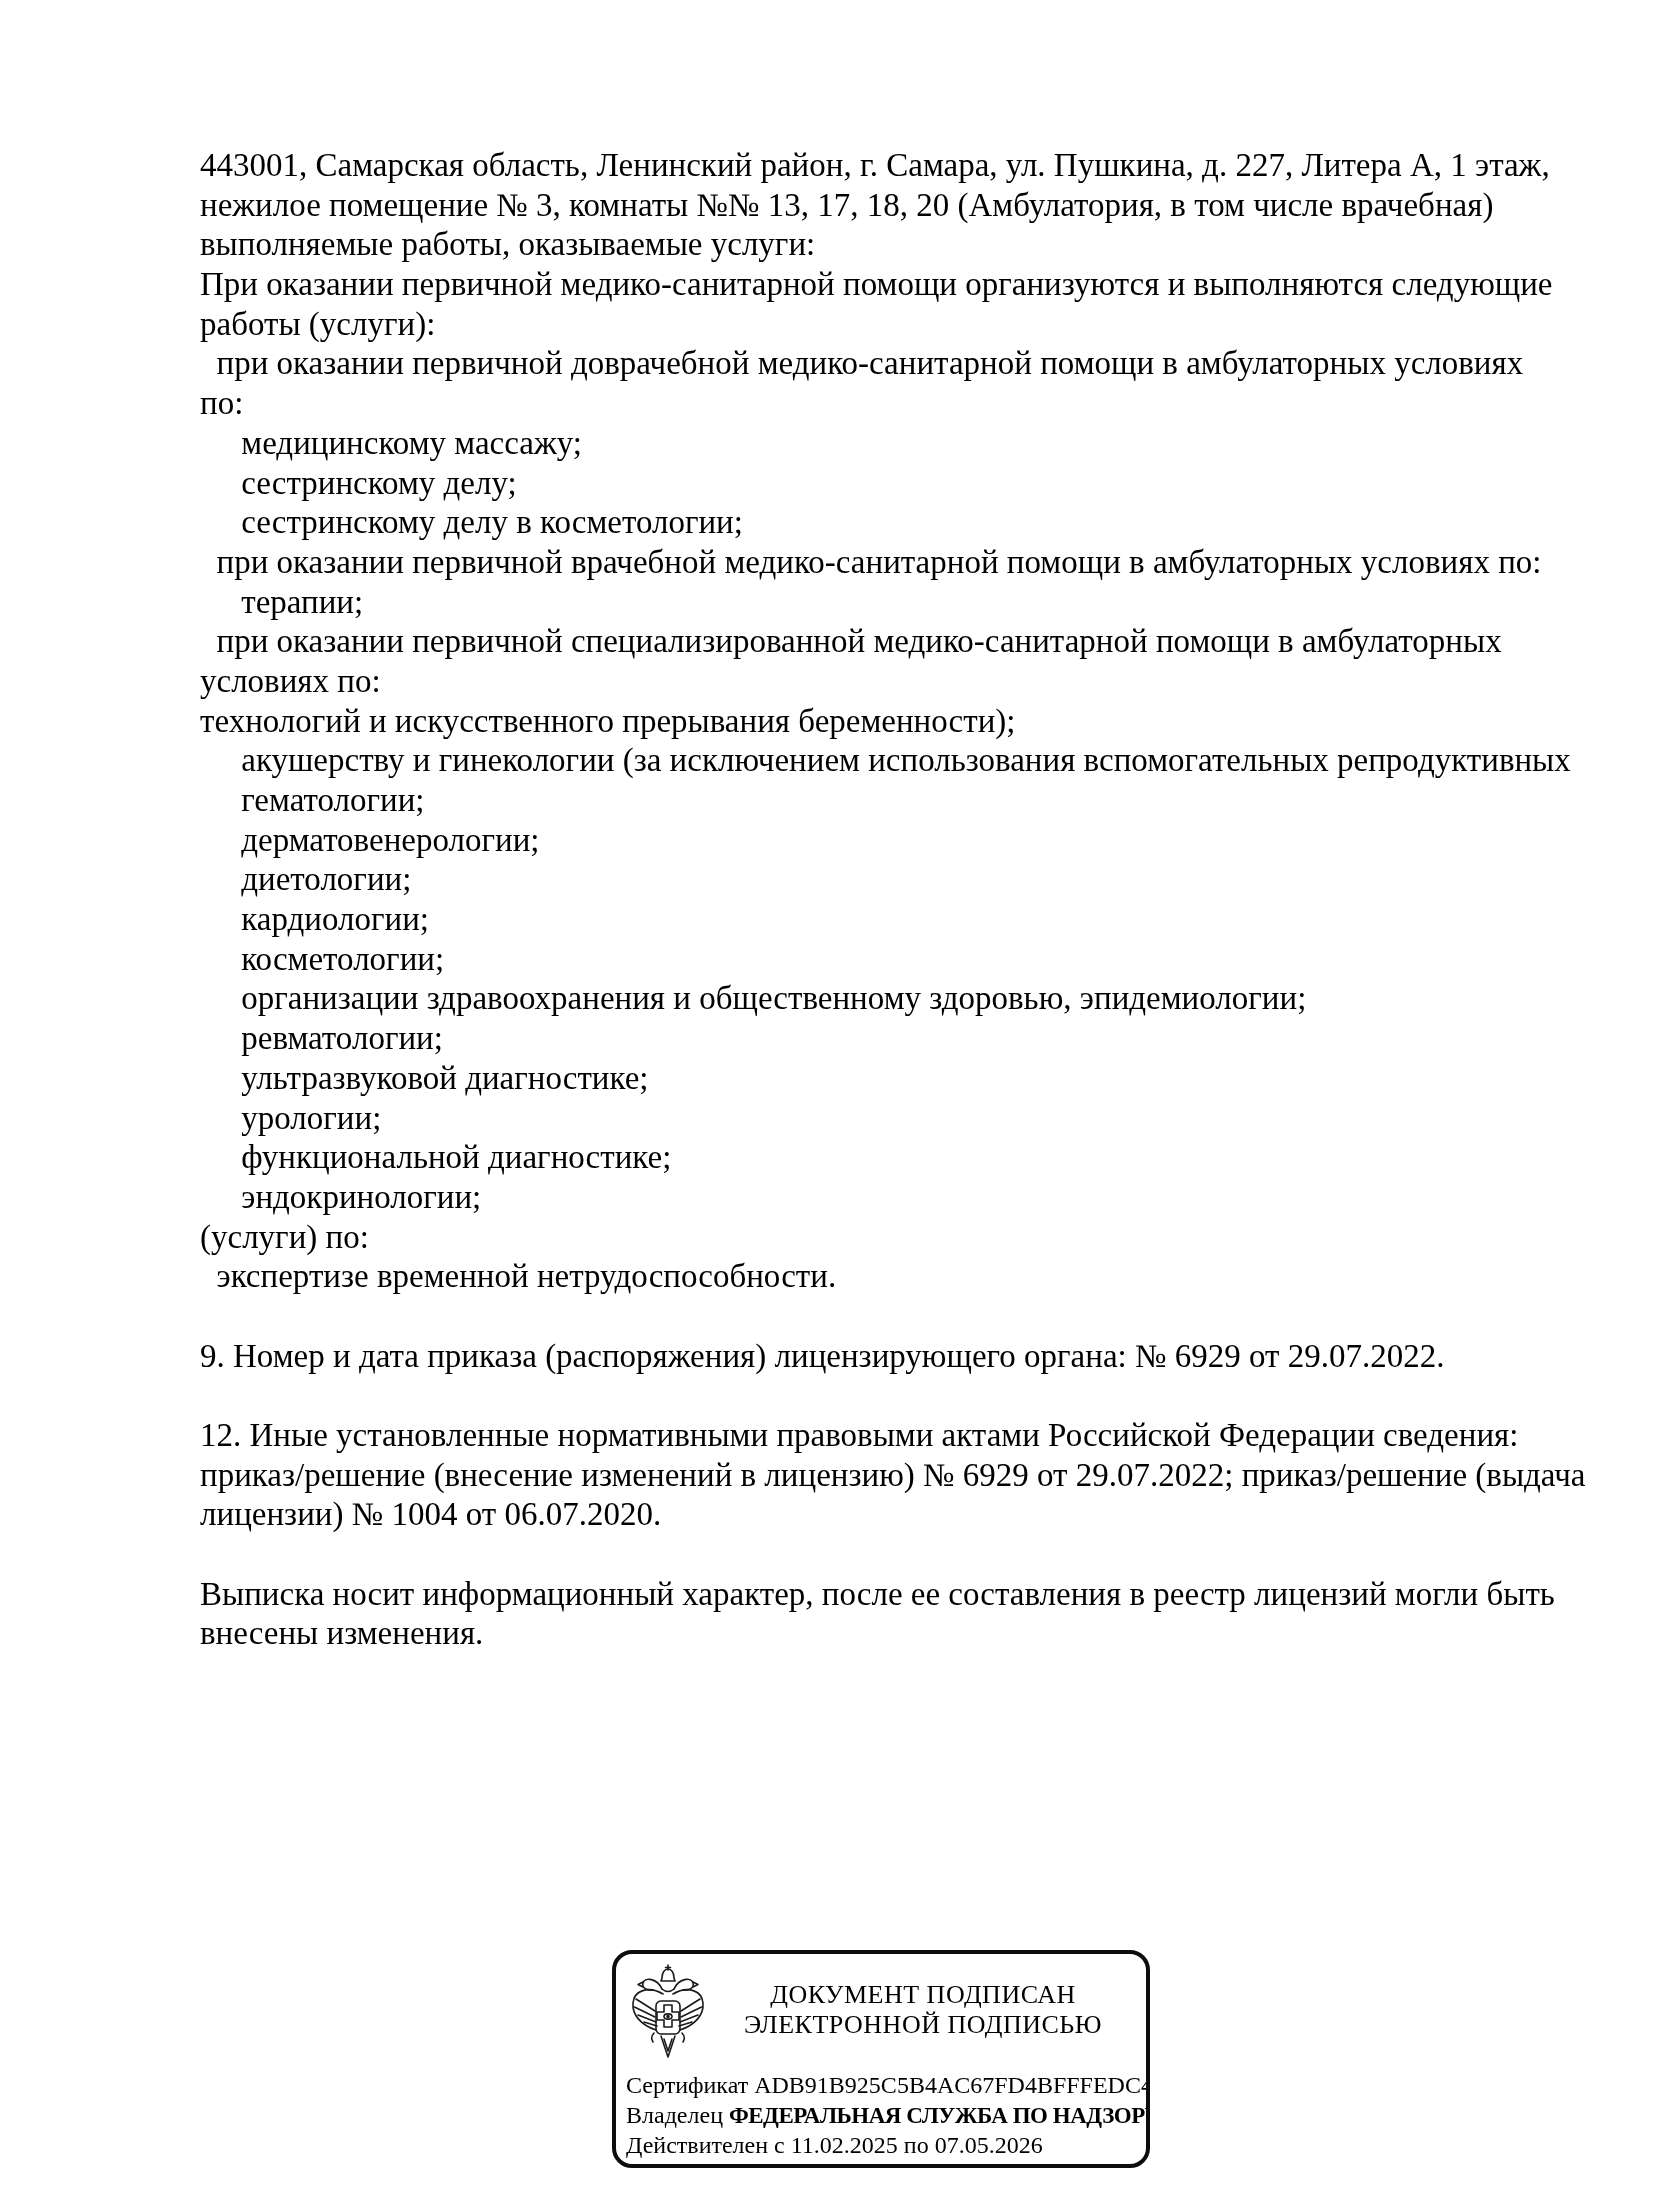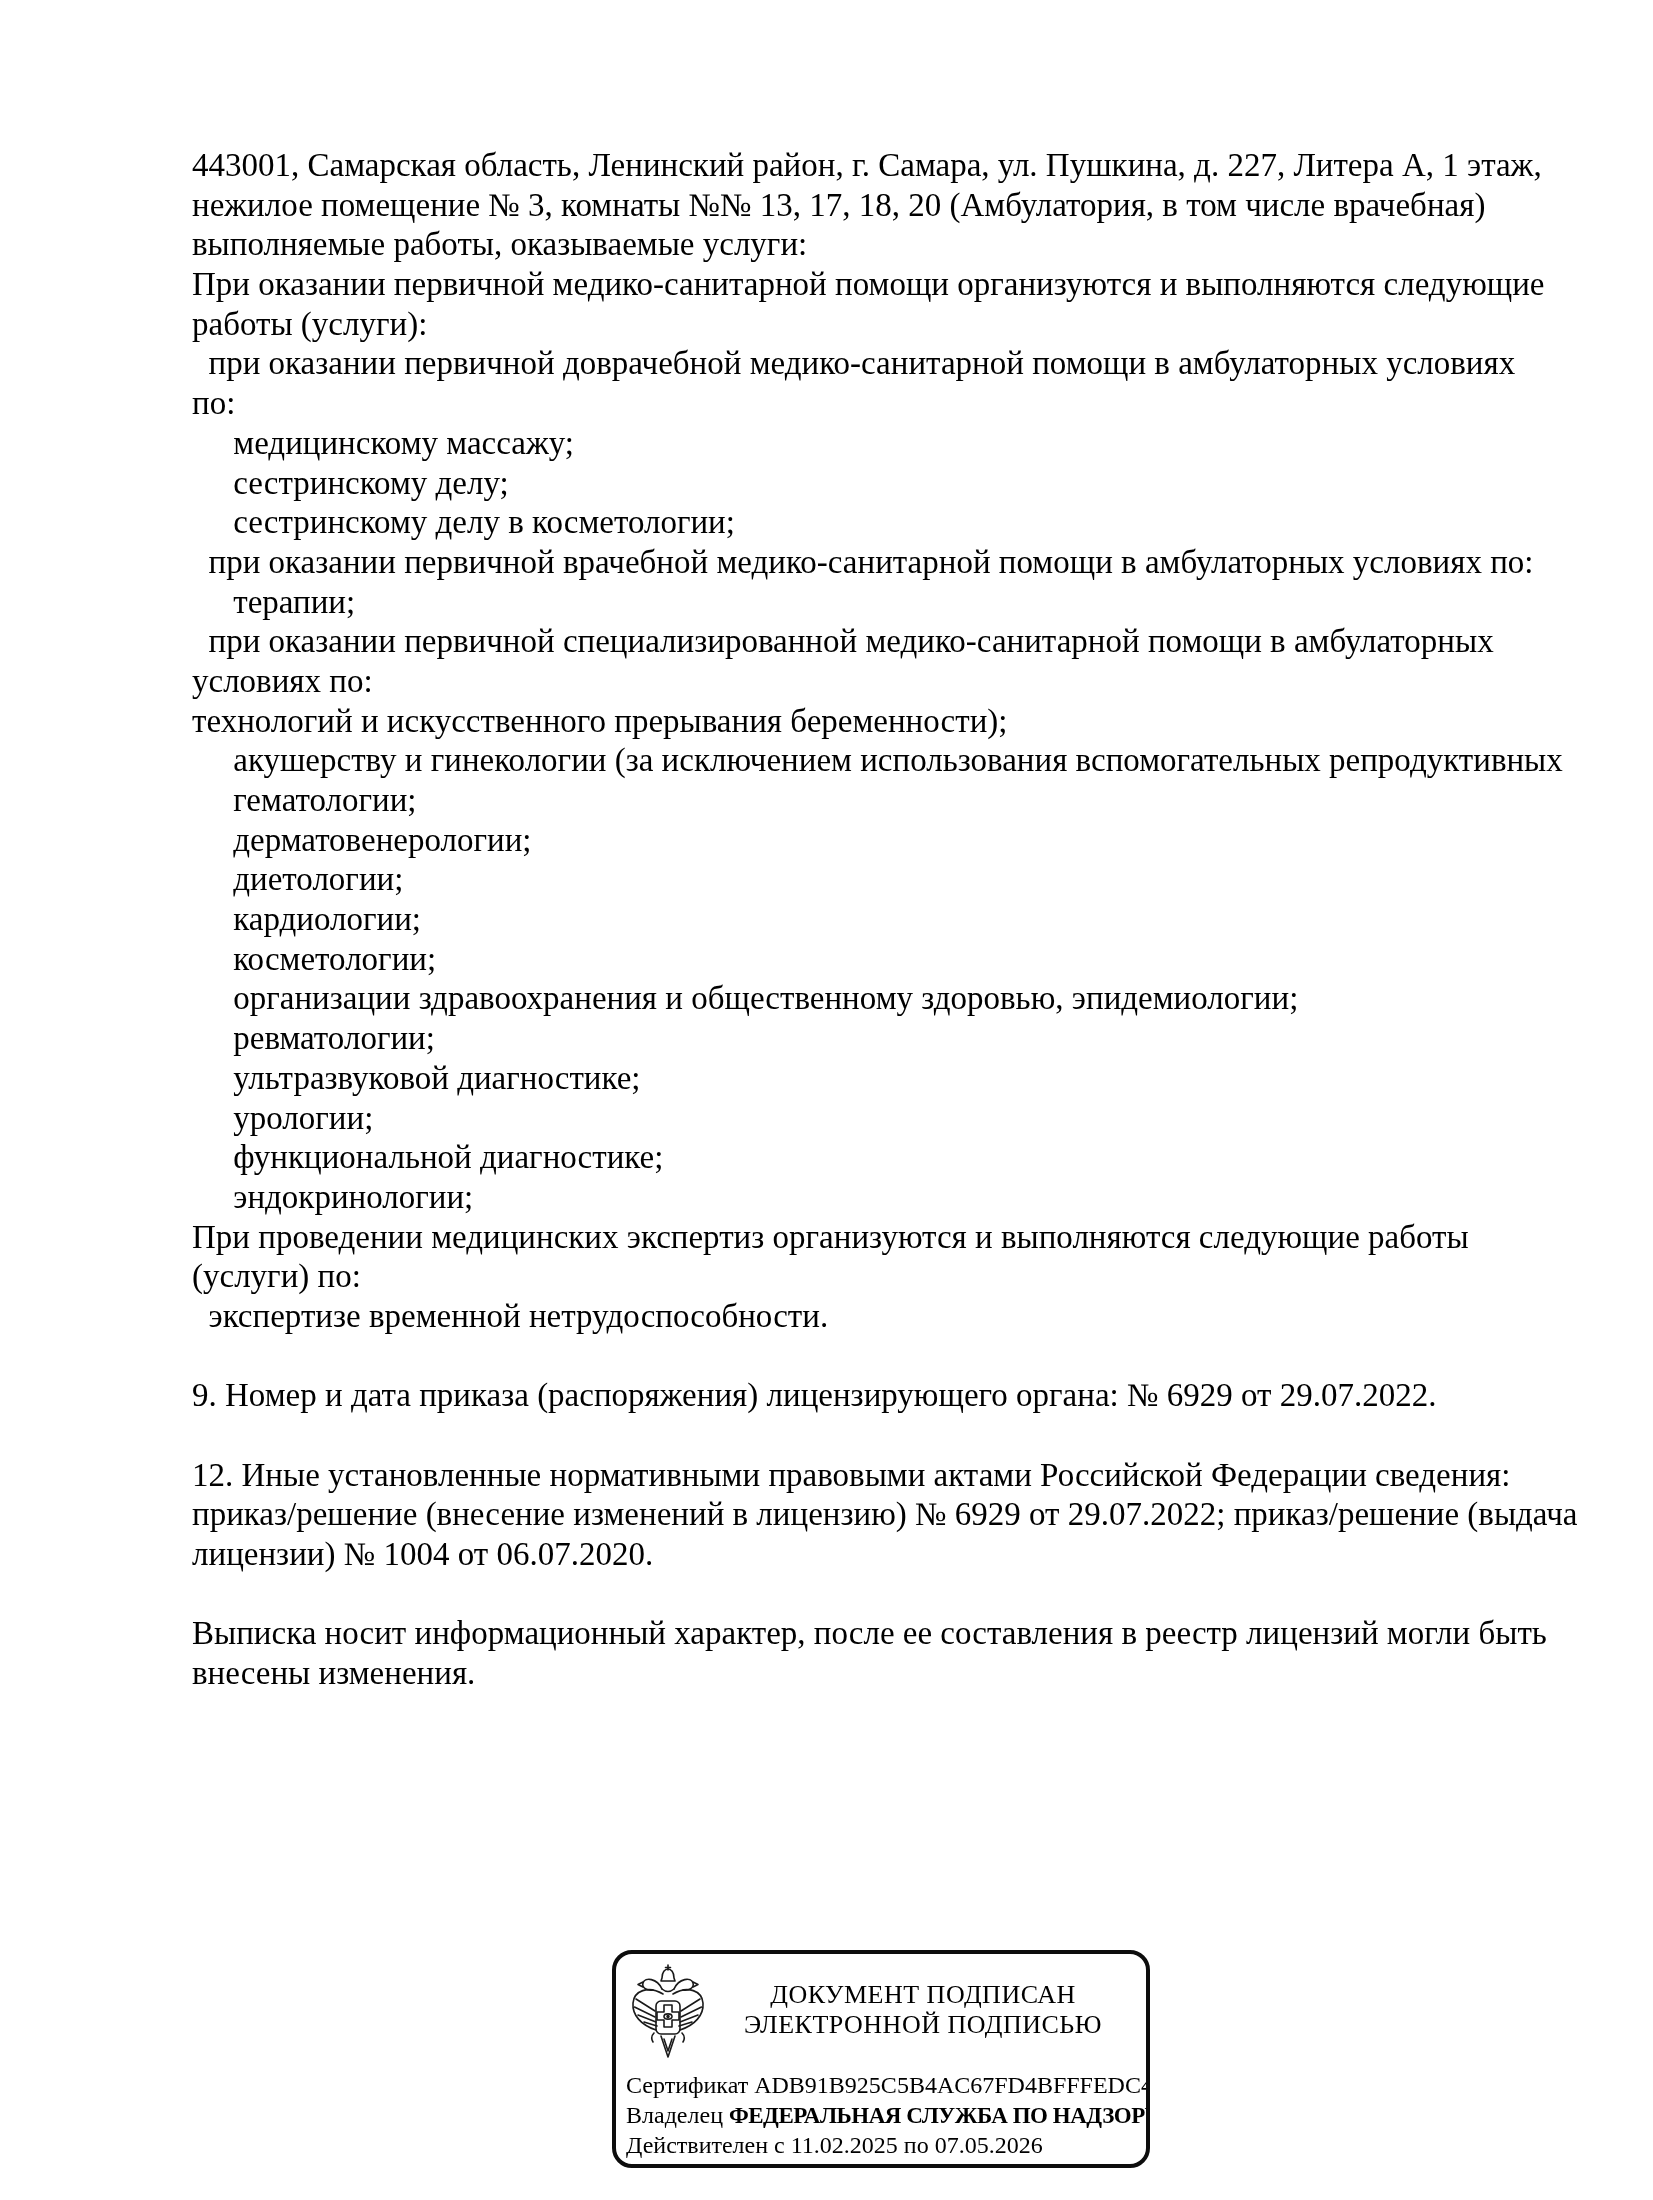--- a/index.html
+++ b/index.html
@@ -20,20 +20,21 @@
     left: 192px;
     top: 146px;
     width: 1400px;
   }
   .line {
     font-size: 33px;
     line-height: 39.7px;
     height: 39.7px;
     white-space: pre;
     color: #000;
+    margin-left: 8px;
   }
   
   .stamp {
     position: absolute;
     left: 612px;
     top: 1950px;
     width: 538px;
     height: 218px;
     box-sizing: border-box;
     border: 4px solid #0d0d0d;
@@ -101,21 +102,20 @@
   <div class="line">     дерматовенерологии;</div>
   <div class="line">     диетологии;</div>
   <div class="line">     кардиологии;</div>
   <div class="line">     косметологии;</div>
   <div class="line">     организации здравоохранения и общественному здоровью, эпидемиологии;</div>
   <div class="line">     ревматологии;</div>
   <div class="line">     ультразвуковой диагностике;</div>
   <div class="line">     урологии;</div>
   <div class="line">     функциональной диагностике;</div>
   <div class="line">     эндокринологии;</div>
-  <div class="line">При проведении медицинских экспертиз организуются и выполняются следующие работы</div>
   <div class="line">(услуги) по:</div>
   <div class="line">  экспертизе временной нетрудоспособности.</div>
   <div class="line"></div>
   <div class="line">9. Номер и дата приказа (распоряжения) лицензирующего органа: № 6929 от 29.07.2022.</div>
   <div class="line"></div>
   <div class="line">12. Иные установленные нормативными правовыми актами Российской Федерации сведения:</div>
   <div class="line">приказ/решение (внесение изменений в лицензию) № 6929 от 29.07.2022; приказ/решение (выдача</div>
   <div class="line">лицензии) № 1004 от 06.07.2020.</div>
   <div class="line"></div>
   <div class="line">Выписка носит информационный характер, после ее составления в реестр лицензий могли быть</div>

